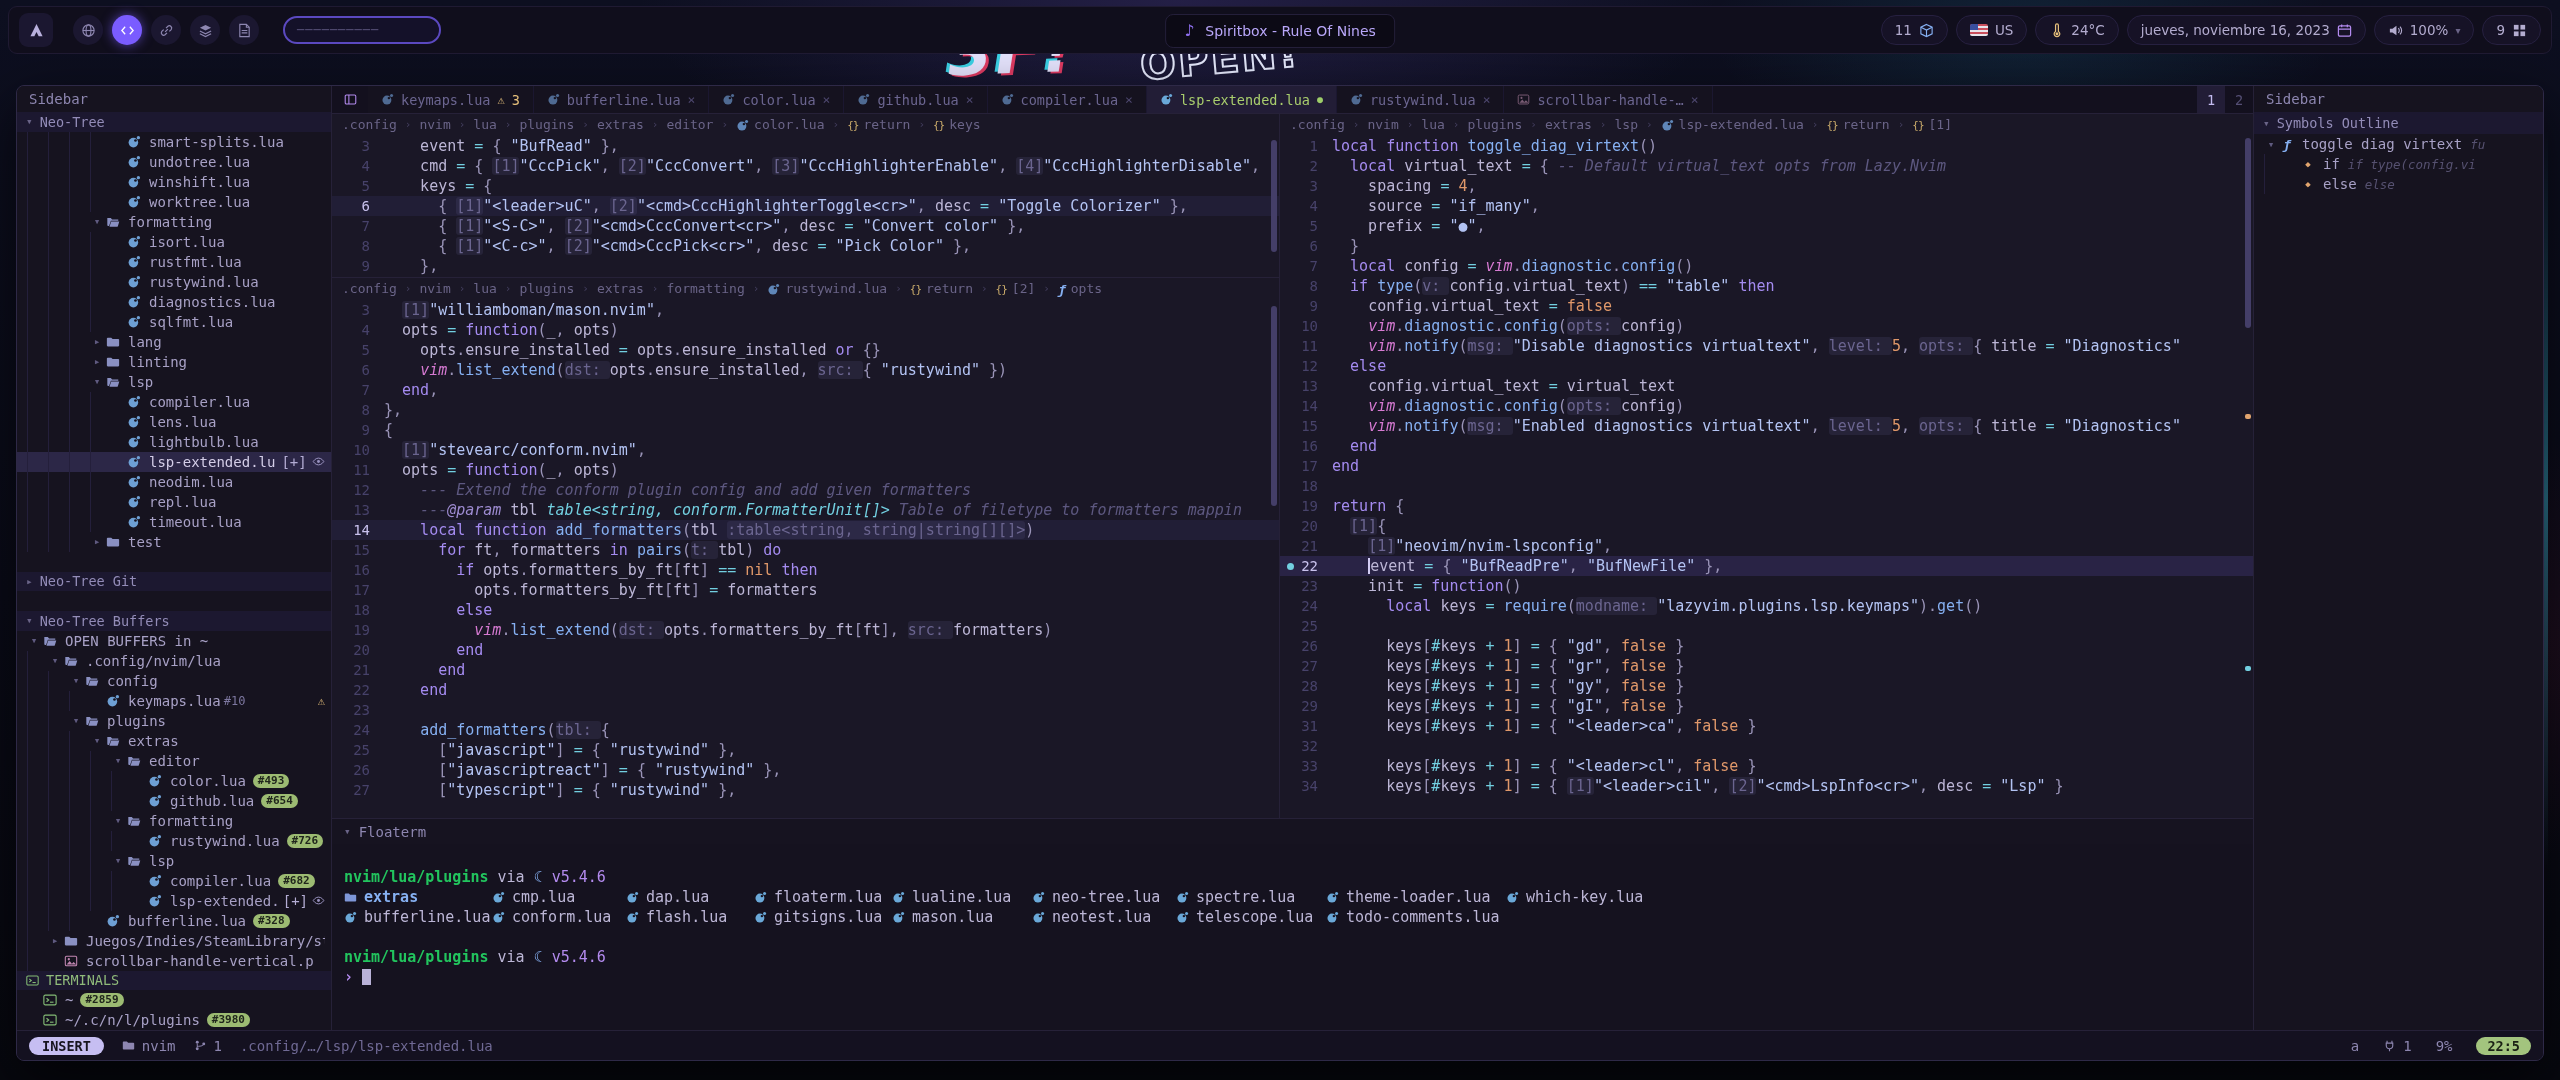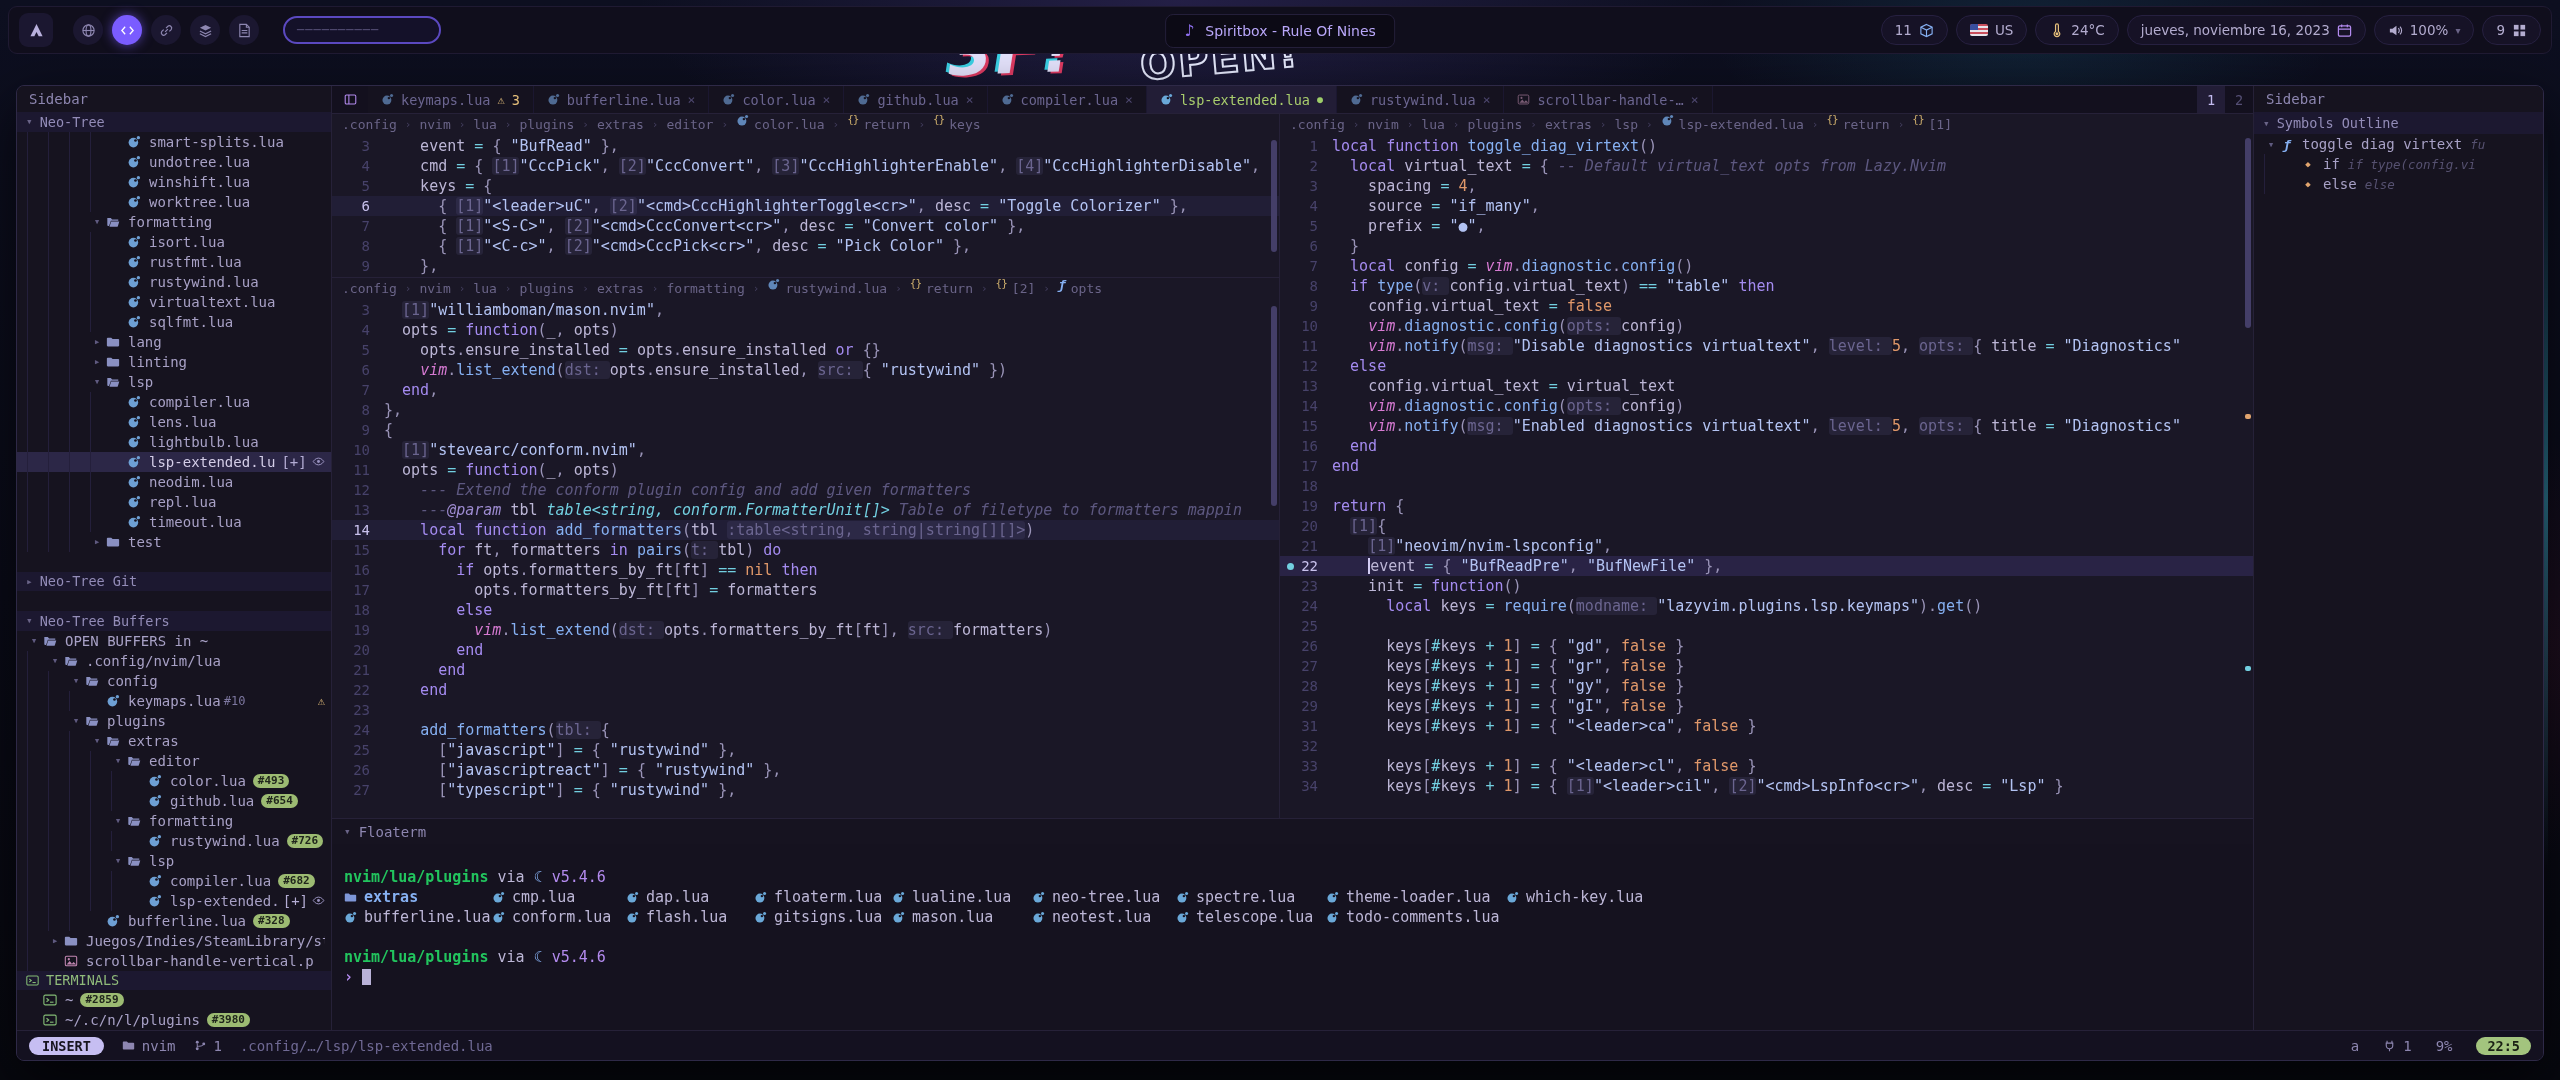--- a/index.html
+++ b/index.html
@@ -74,21 +74,21 @@
   
   .splits{flex:1;display:flex;min-height:0}
   .col-left{width:947px;flex:0 0 947px;display:flex;flex-direction:column;min-height:0}
   .col-right{flex:1;border-left:1px solid #262138;min-width:0}
   .pane{position:relative;overflow:hidden;background:#1a1726}
   .pane1{height:164px;flex:0 0 164px;border-bottom:1px solid #262138}
   .pane2{flex:1}
   .pane3{height:100%}
   .crumb{height:22px;line-height:22px;padding:0 10px;font-size:13px;color:#6a6488;display:flex;gap:8px;align-items:center;white-space:nowrap;overflow:hidden}
   .crumb .sep{color:#443f60;font-size:11px}
-  .crumb .cseg{display:flex;align-items:flex-start;gap:5px}
+  .crumb .cseg{display:flex;align-items:center;gap:5px}
   .crumb .ic-lua{color:#5f86b8}
   .crumb .ic-brace{color:#c7a96a;font-size:11px}
   .crumb .ic-fn{color:#86b0f2}
 
   .cline{display:flex;height:20px;line-height:20px;font-size:15px}
   .cline.cur{background:#292345}
   .dimcur .cline.cur{background:#211e36}
   .gut{width:52px;flex:0 0 52px;text-align:right;padding-right:14px;color:#47426a;position:relative;font-size:14px}
   .cline.cur .gut{color:#c9c2ee}
   .sgn{position:absolute;left:7px;top:7px;width:7px;height:7px;border-radius:50%;background:#72cfe0}
@@ -401,21 +401,21 @@
             <span class="ig"></span>
             <span class="ig"></span>
             <span class="chev"></span>
             <span class="ic ic-lua ticon">
               <svg viewBox="0 0 16 16">
                 <circle cx="7.3" cy="8.7" r="5.5" fill="currentColor"></circle>
                 <circle cx="13" cy="3" r="1.9" fill="currentColor"></circle>
                 <circle cx="9.7" cy="6.3" r="1.5" fill="#16131f"></circle>
               </svg>
             </span>
-            <span class="tlab">virtualtext.lua</span>
+            <span class="tlab">diagnostics.lua</span>
           </div>
           <div class="trow">
             <span class="ig"></span>
             <span class="ig"></span>
             <span class="ig"></span>
             <span class="ig"></span>
             <span class="chev"></span>
             <span class="ic ic-lua ticon">
               <svg viewBox="0 0 16 16">
                 <circle cx="7.3" cy="8.7" r="5.5" fill="currentColor"></circle>

